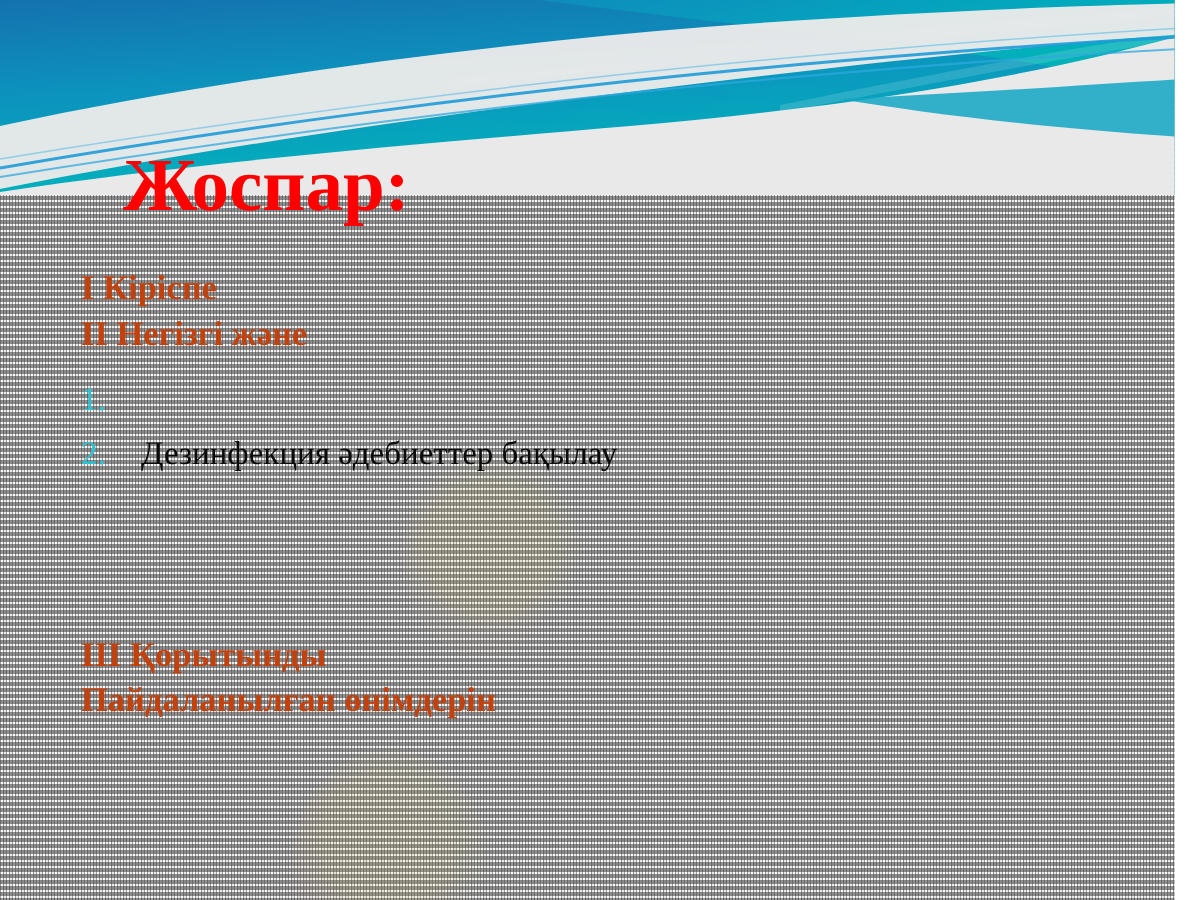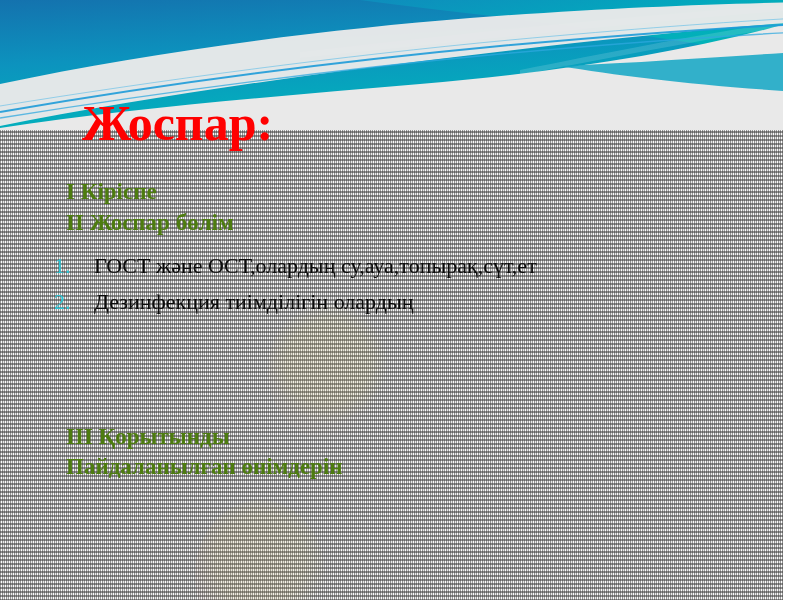--- a/index.html
+++ b/index.html
@@ -89,24 +89,24 @@
     font-size: 50px;
     font-weight: bold;
     color: #FF0000;
     letter-spacing: 0px;
     line-height: 1.0;
     white-space: nowrap;
   }
 
   .heading {
     position: absolute;
-    left: 66px;
+    left: 54px;
     font-size: 23px;
     font-weight: bold;
-    color: #4d7c0f;
+    color: #c2410c;
     white-space: nowrap;
     line-height: 1.05;
   }
   .h-kirispe  { top: 180px; }
   .h-negizgi  { top: 211px; }
   .h-korytyndy{ top: 425px; }
   .h-paidalan { top: 455px; }
 
   .list {
     position: absolute;
@@ -184,35 +184,34 @@
       <path d="M 800,52 L 800,92 C 700,86 620,76 560,66 C 650,62 730,56 800,52 Z" fill="#12A6C4" opacity="0.85"></path>
     </svg>
   </div>
 
   <div class="content">
 
     <div class="slide-title">Жоспар:</div>
 
     <div class="heading h-kirispe">I Кіріспе</div>
 
-    <div class="heading h-negizgi">II Жоспар бөлім</div>
+    <div class="heading h-negizgi">II Негізгі және</div>
 
     <div class="list">
 
       <div class="li">
         <span class="li-num">1.</span>
         <span class="li-body">
-          <span class="li-line">ГОСТ және ОСТ,олардың су,ауа,топырақ,сүт,ет</span>
         </span>
       </div>
 
       <div class="li li-2">
         <span class="li-num">2.</span>
         <span class="li-body">
-          <span class="li-line">Дезинфекция тиімділігін олардың</span>
+          <span class="li-line">Дезинфекция әдебиеттер бақылау</span>
         </span>
       </div>
 
     </div>
 
     <div class="heading h-korytyndy">III Қорытынды</div>
 
     <div class="heading h-paidalan">Пайдаланылған өнімдерін</div>
 
   </div>

